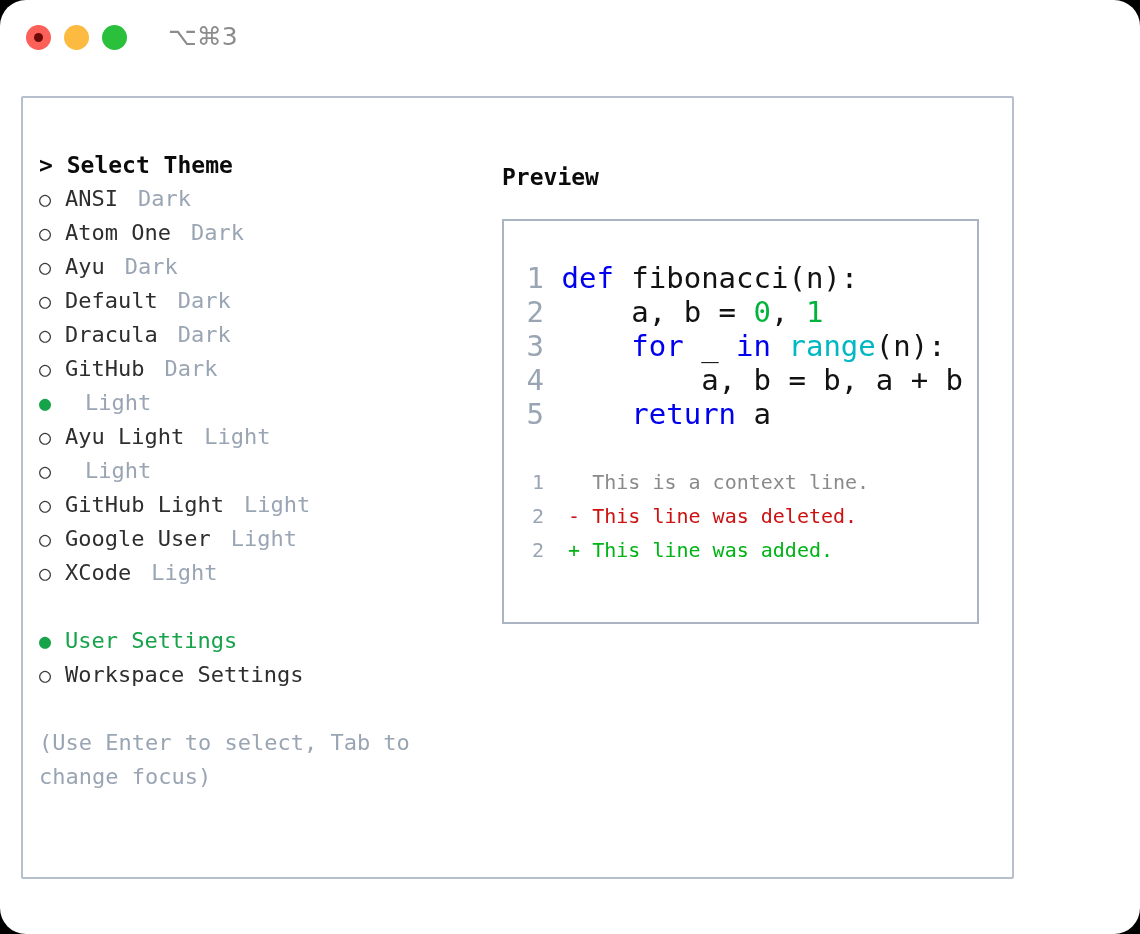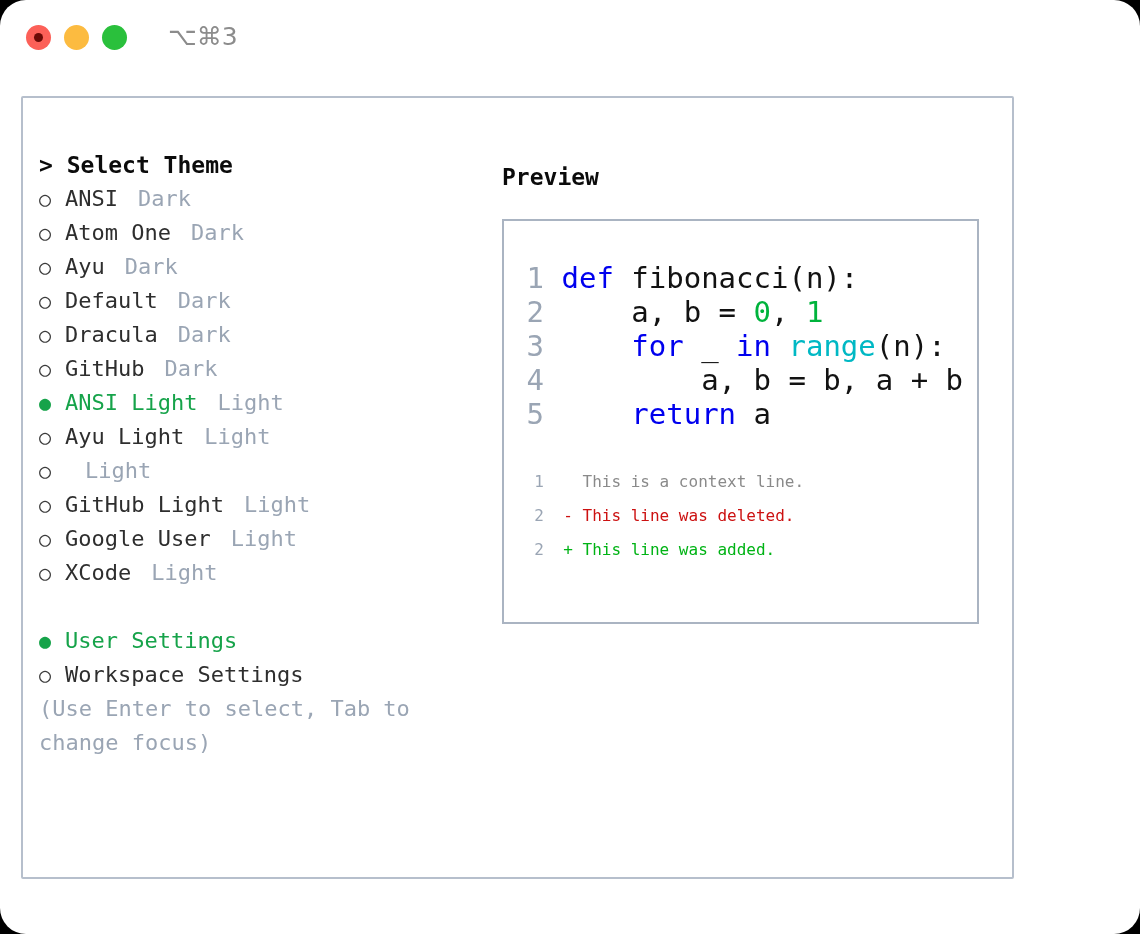--- a/index.html
+++ b/index.html
@@ -148,20 +148,21 @@
 
   .apply-label {
     font-size: 22px;
     color: #1c1c1c;
     line-height: 34px;
     padding-left: 26px;
     white-space: pre;
   }
 
   .hint {
+    margin-top: 34px;
     font-size: 22px;
     line-height: 34px;
     color: #9aa5b4;
     width: 400px;
     white-space: pre-wrap;
   }
 
   
   .right {
     position: absolute;
@@ -203,21 +204,21 @@
   }
   .tok-kw  { color: #0000ee; }
   .tok-fn  { color: #00b8c4; }
   .tok-num { color: #00b33c; }
   .tok-txt { color: #121212; }
 
   .diff {
     position: absolute;
     left: 18px;
     top: 244px;
-    font-size: 16px;
+    font-size: 20px;
     line-height: 34px;
     white-space: pre;
   }
   .diff .ln {
     color: #9aa5b4;
     display: inline-block;
     width: 22px;
     text-align: right;
   }
   .d-ctx { color: #8a8a8a; }
@@ -243,21 +244,21 @@
 
       <div class="left">
         <div class="list-header">&gt; Select Theme</div>
         <div id="theme-rows">
             <div class="row"><span class="bullet">○</span><span class="name">ANSI</span><span class="kind">Dark</span></div>
             <div class="row"><span class="bullet">○</span><span class="name">Atom One</span><span class="kind">Dark</span></div>
             <div class="row"><span class="bullet">○</span><span class="name">Ayu</span><span class="kind">Dark</span></div>
             <div class="row"><span class="bullet">○</span><span class="name">Default</span><span class="kind">Dark</span></div>
             <div class="row"><span class="bullet">○</span><span class="name">Dracula</span><span class="kind">Dark</span></div>
             <div class="row"><span class="bullet">○</span><span class="name">GitHub</span><span class="kind">Dark</span></div>
-            <div class="row selected"><span class="bullet sel">●</span><span class="name">ANSI Light</span><span class="kind">Light</span></div>
+            <div class="row selected"><span class="bullet sel">●</span><span class="kind">Light</span></div>
             <div class="row"><span class="bullet">○</span><span class="name">Ayu Light</span><span class="kind">Light</span></div>
             <div class="row"><span class="bullet">○</span><span class="kind">Light</span></div>
             <div class="row"><span class="bullet">○</span><span class="name">GitHub Light</span><span class="kind">Light</span></div>
             <div class="row"><span class="bullet">○</span><span class="name">Google User</span><span class="kind">Light</span></div>
             <div class="row"><span class="bullet">○</span><span class="name">XCode</span><span class="kind">Light</span></div>
           </div>
 
         <div class="section-gap"></div>
 
         <div id="apply-rows">

